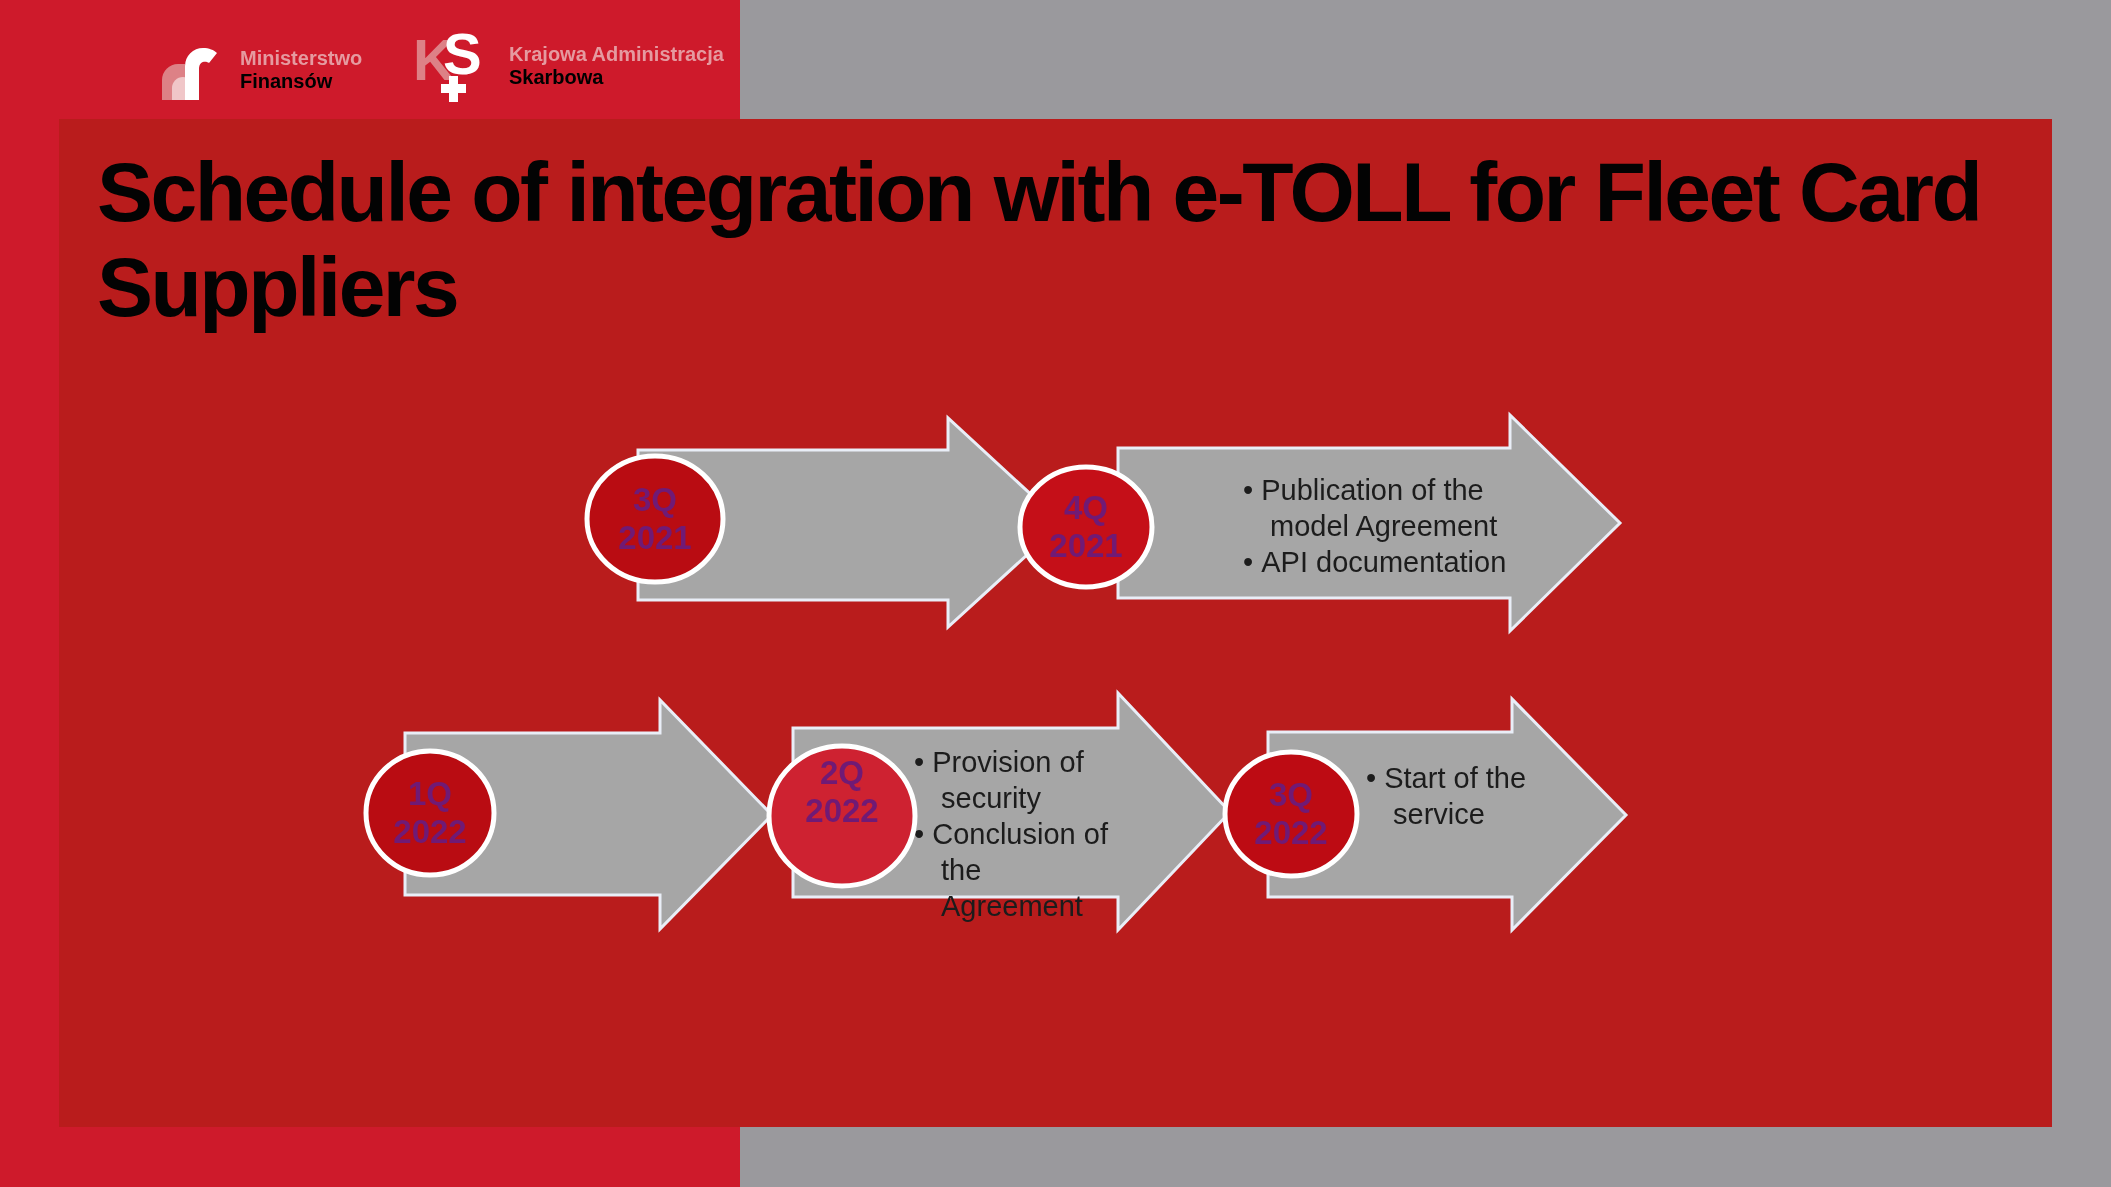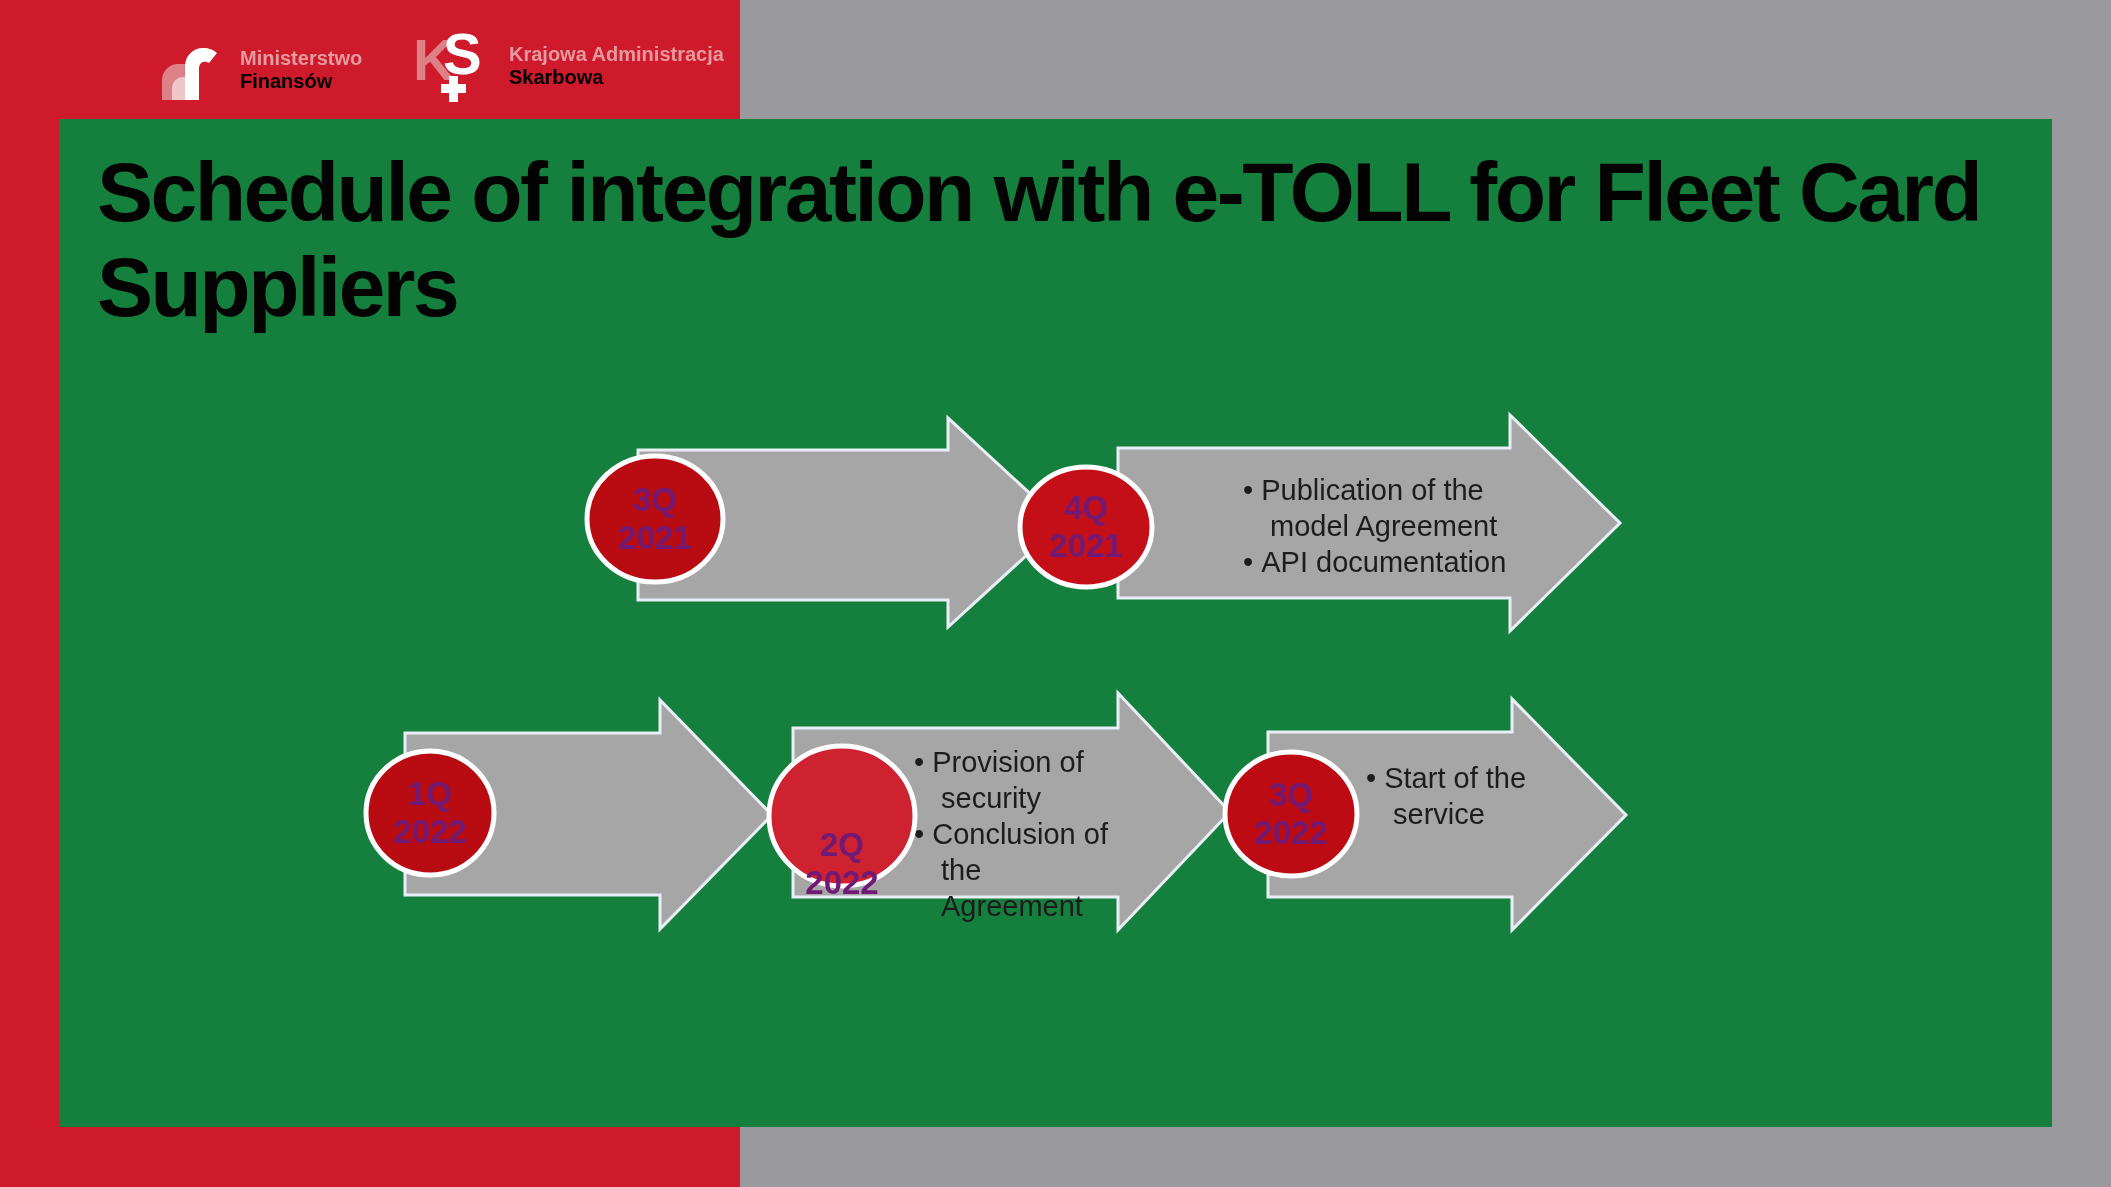--- a/index.html
+++ b/index.html
@@ -3,21 +3,21 @@
 <meta charset="utf-8">
 <style>
   * { margin:0; padding:0; box-sizing:border-box; }
   html,body { width:2111px; height:1187px; }
   body { font-family:"Liberation Sans", sans-serif; }
 
   .stage { position:relative; width:2111px; height:1187px; background:#9a999d; overflow:hidden; }
 
   .red-band { position:absolute; left:0; top:0; width:740px; height:1187px; background:#ce1a2b; }
 
-  .slide { position:absolute; left:59px; top:119px; width:1993px; height:1008px; background:#15803d; }
+  .slide { position:absolute; left:59px; top:119px; width:1993px; height:1008px; background:#b91c1c; }
 
   .title { position:absolute; left:38px; top:26px; width:1910px;
            font-size:84px; font-weight:bold; line-height:1.13; letter-spacing:-2.5px; color:#030303; }
 
   
   .logo { position:absolute; display:flex; align-items:center; }
   .logo-mf  { left:158px; top:36px; }
   .logo-kas { left:413px; top:24px; }
   .logo svg { display:block; }
   .logo-text { margin-left:14px; }
@@ -113,21 +113,21 @@
     <div>2021</div>
   </div>
   <div class="circle-label" style="left:1086px; top:527px;">
     <div>4Q</div>
     <div>2021</div>
   </div>
   <div class="circle-label" style="left:430px; top:813px;">
     <div>1Q</div>
     <div>2022</div>
   </div>
-  <div class="circle-label" style="left:842px; top:864px;">
+  <div class="circle-label" style="left:842px; top:792px;">
     <div>2Q</div>
     <div>2022</div>
   </div>
   <div class="circle-label" style="left:1291px; top:814px;">
     <div>3Q</div>
     <div>2022</div>
   </div>
 
 </div>
 

